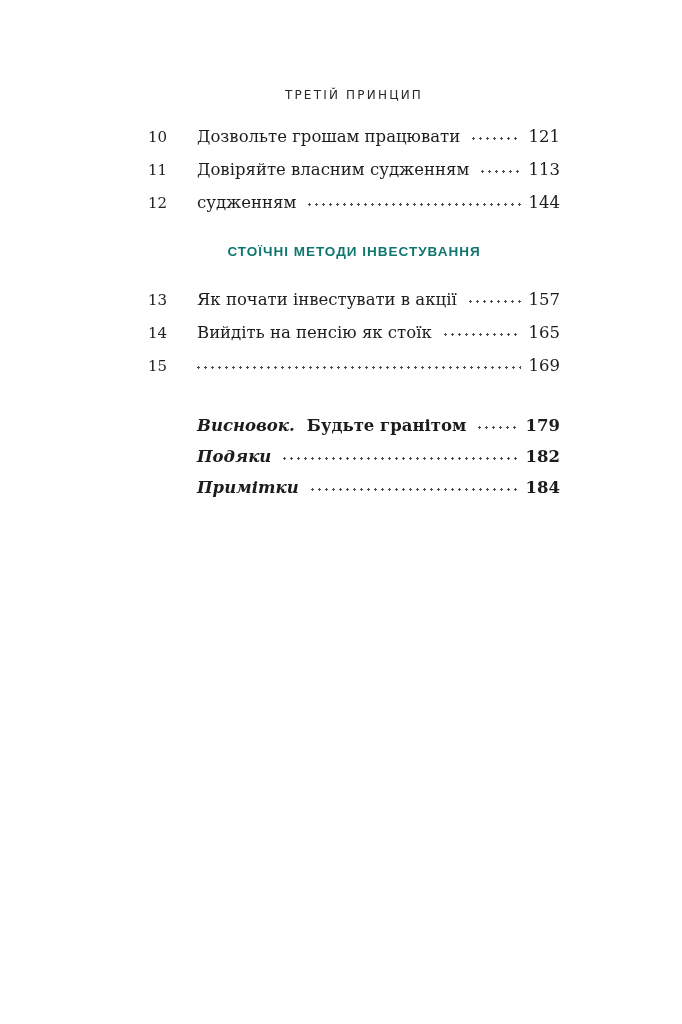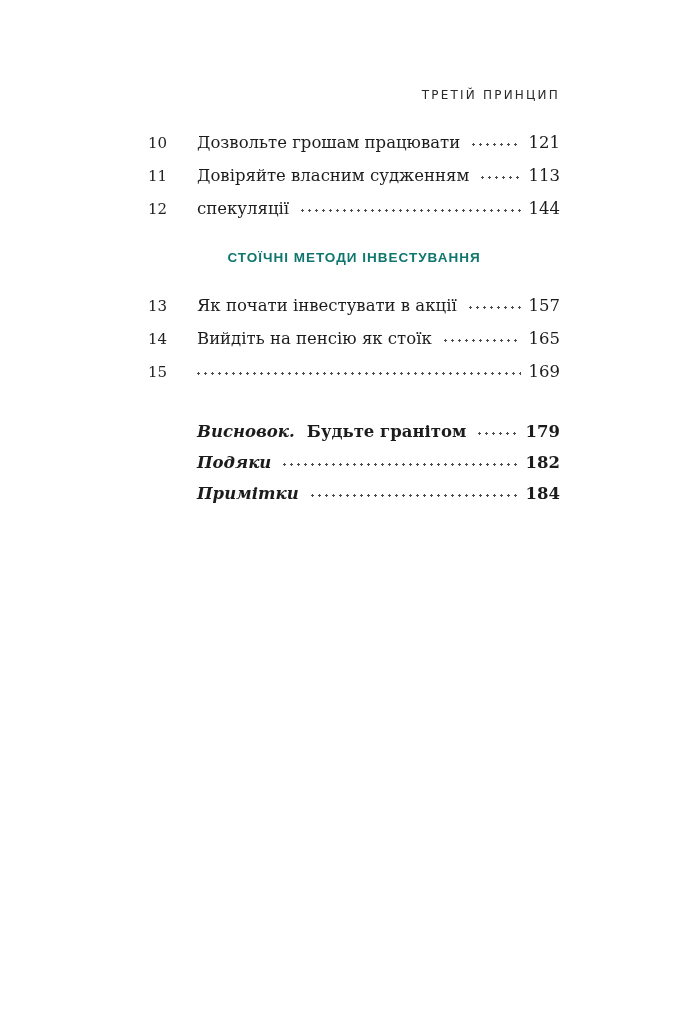--- a/index.html
+++ b/index.html
@@ -11,21 +11,21 @@
   .page {
     position: relative;
     width: 682px;
     height: 1024px;
     background: #ffffff;
     padding: 88px 122px 0 148px;
     overflow: hidden;
   }
   .content { width: 412px; }
 
-  .heading-group { text-align: right; margin-bottom: 28px; }
+  .heading-group { text-align: center; margin-bottom: 22px; }
   .kicker {
     font-family: "DejaVu Sans", sans-serif;
     font-size: 12px;
     letter-spacing: 2.2px;
     color: #2a2a2a;
     margin-bottom: 8px;
   }
   .part-title {
     font-family: "DejaVu Sans", sans-serif;
     font-weight: bold;
@@ -113,21 +113,21 @@
           <span class="leader"></span>
           <span class="pageno">113</span>
         </div>
       </div>
     </div>
 
     <div class="entry">
       <span class="num">12</span>
       <div class="entry-body">
         <div class="line">
-          <span class="title-text">спекуляції</span>
+          <span class="title-text">судженням</span>
           <span class="leader"></span>
           <span class="pageno">144</span>
         </div>
       </div>
     </div>
 
     <div class="section-title">СТОЇЧНІ МЕТОДИ ІНВЕСТУВАННЯ</div>
 
     <div class="entry">
       <span class="num">13</span>

